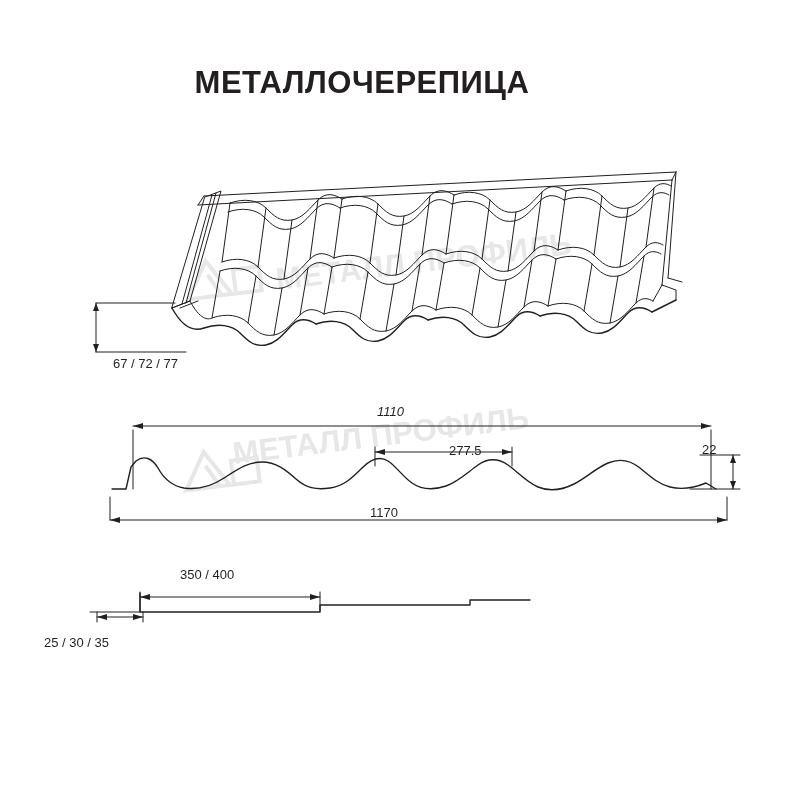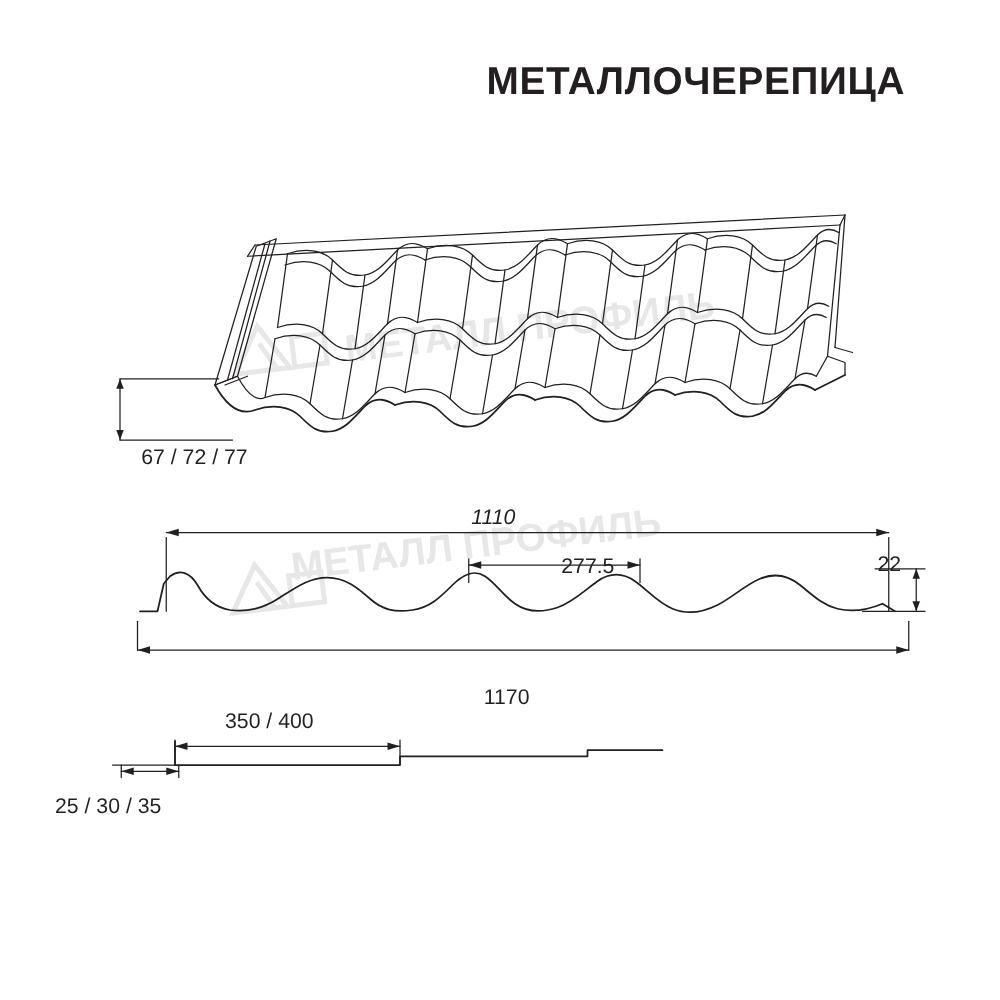--- a/index.html
+++ b/index.html
@@ -16,23 +16,23 @@
     overflow: hidden;
   }
   .page {
     position: relative;
     width: 800px;
     height: 800px;
   }
   .title-block {
     position: absolute;
     left: 0;
-    top: 48px;
+    top: 66px;
     width: 724px;
-    text-align: right;
+    text-align: center;
   }
   .title-main {
     font-size: 31px;
     font-weight: bold;
     letter-spacing: 0.5px;
     color: #231f20;
     line-height: 1.1;
   }
   .title-sub {
     margin-top: 9px;
@@ -70,21 +70,21 @@
     top: 418px;
     font-size: 31px;
     transform: rotate(-7deg);
   }
   .wm-logo {
     position: absolute;
     pointer-events: none;
   }
   .dim-label {
     position: absolute;
-    font-size: 17px;
+    font-size: 13px;
     color: #231f20;
     white-space: nowrap;
   }
 </style>
 </head>
 <body>
 
 <div class="page">
 
   <div class="wm wm1">МЕТАЛЛ ПРОФИЛЬ</div>
@@ -258,18 +258,18 @@
           <path d="M143 612 L143 622"></path>
         </g>
 
       </g>
     </svg>
   </div>
 
   <div class="dim-label" style="left:113px; top:356px;">67 / 72 / 77</div>
   <div class="dim-label" style="left:377px; top:404px;font-style:italic;">1110</div>
   <div class="dim-label" style="left:419px; top:443px;margin-left:30px;">277.5</div>
-  <div class="dim-label" style="left:387px; top:505px;margin-top:43px;">1170</div>
+  <div class="dim-label" style="left:370px; top:505px;">1170</div>
   <div class="dim-label" style="left:702px; top:442px;">22</div>
   <div class="dim-label" style="left:180px; top:567px;">350 / 400</div>
   <div class="dim-label" style="left:44px; top:635px;">25 / 30 / 35</div>
 
 </div>
 
 </body></html>

